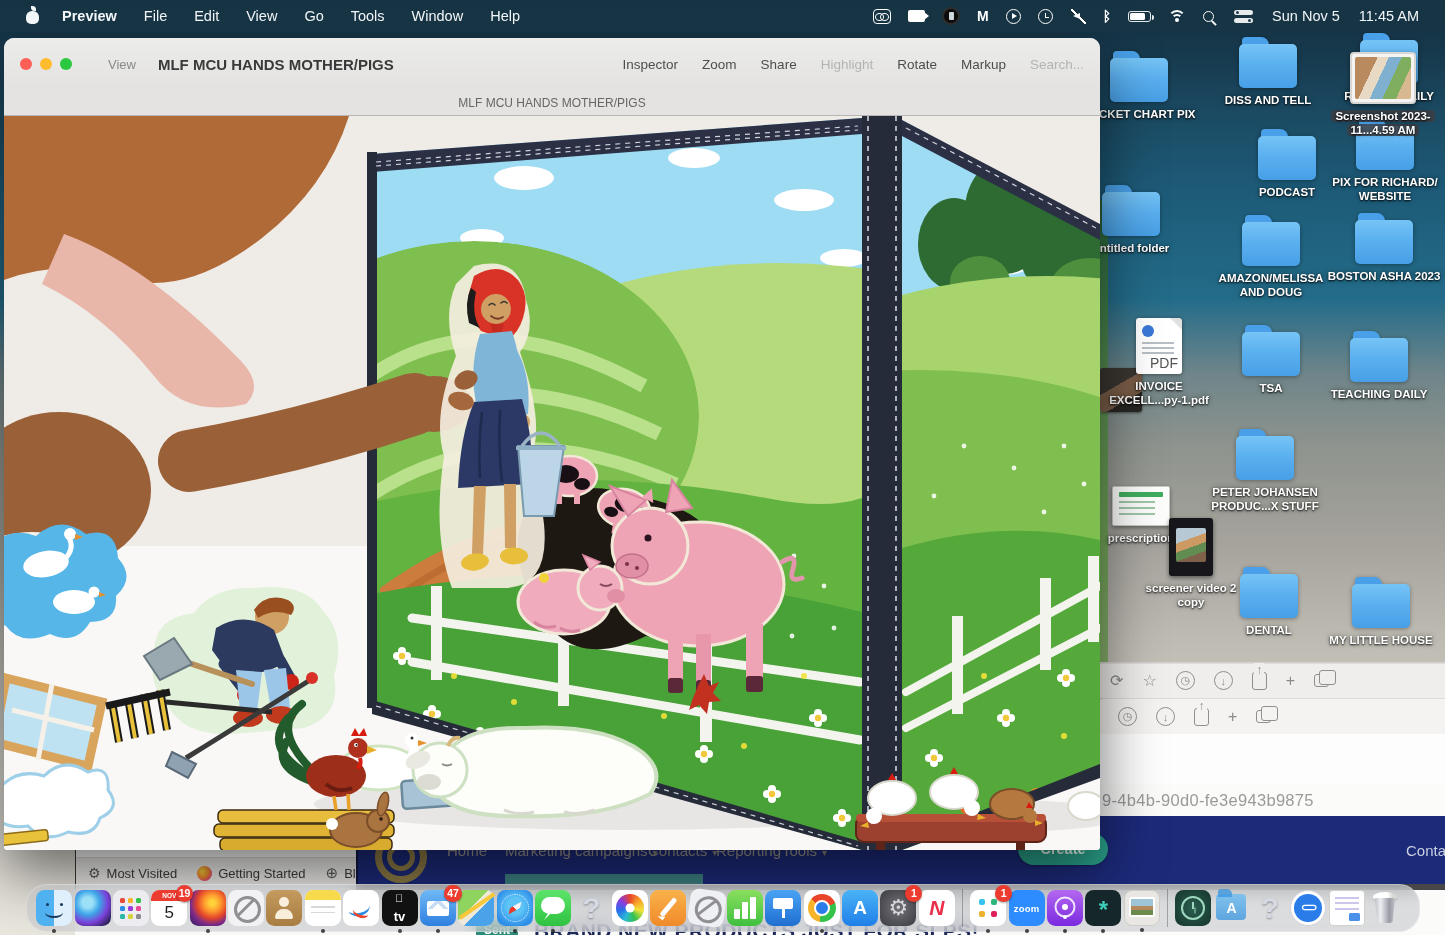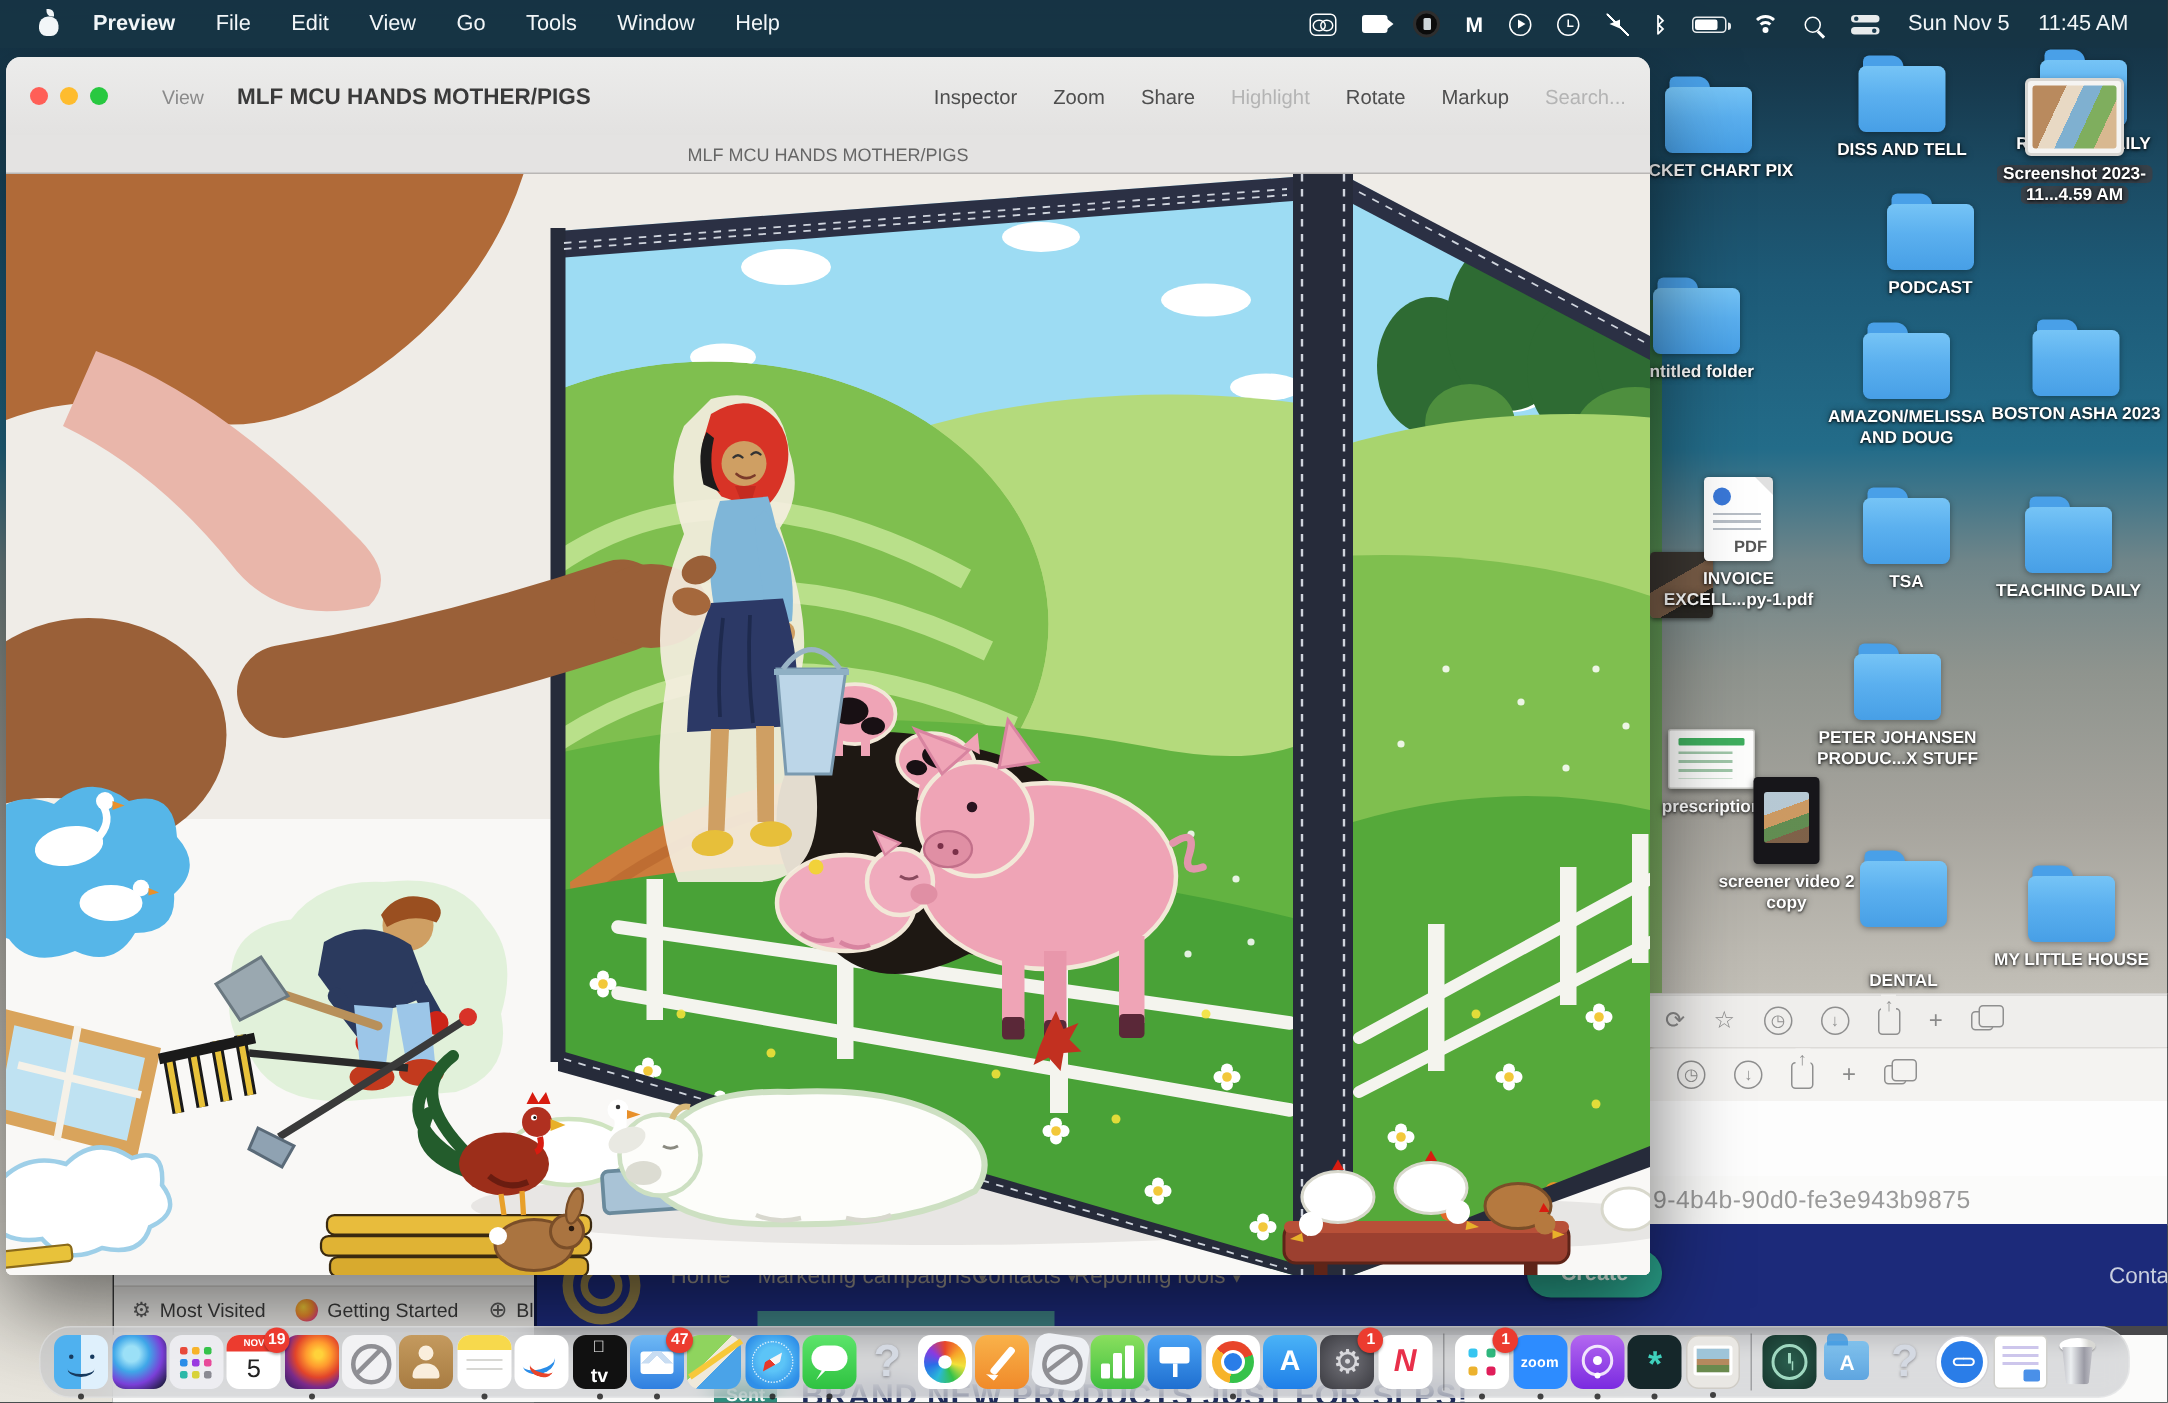--- a/index.html
+++ b/index.html
@@ -80,21 +80,21 @@
   .pill{background:rgba(64,64,68,.82);border-radius:4px;padding:0 4px;display:inline;box-decoration-break:clone;}
   .shoticon{width:66px;height:52px;background:#f5f4f2;border:2px solid #d8d6d2;border-radius:4px;padding:3px;
     box-shadow:0 2px 5px rgba(0,0,0,.45);}
   .shoticon .ph{width:100%;height:100%;border-radius:2px;
     background:linear-gradient(115deg,#b98a5e 0 30%,#e8d9c4 30% 45%,#7fb0d0 45% 62%,#7fae5e 62% 80%,#d8b890 80%);}
   .pdficon{width:46px;height:56px;background:#fff;border-radius:3px;position:relative;box-shadow:0 1px 4px rgba(0,0,0,.4);}
   .pdficon::before{content:"";position:absolute;right:0;top:0;border:8px solid;border-color:#cfd4da #122e3d00 transparent #fff0;border-width:0 12px 12px 0;border-right-color:rgba(0,0,0,.12);}
   .pdficon .dotb{position:absolute;left:6px;top:7px;width:12px;height:12px;border-radius:50%;background:#3a78d8;}
   .pdficon .lines{position:absolute;left:6px;top:24px;width:32px;height:12px;
     background:repeating-linear-gradient(180deg,#b8bec6 0 1.5px,transparent 1.5px 5px);}
-  .pdficon .ptag{position:absolute;right:4px;bottom:3px;font-size:11px;font-weight:700;color:#555;}
+  .pdficon .ptag{position:absolute;right:4px;bottom:3px;font-size:14px;font-weight:400;color:#555;}
   .dthumb{width:44px;height:58px;border-radius:3px;background:#17161a;box-shadow:0 2px 5px rgba(0,0,0,.5);position:relative;overflow:hidden;}
   .dthumb::after{content:"";position:absolute;left:7px;top:10px;right:7px;bottom:14px;border-radius:2px;
     background:linear-gradient(160deg,#c8dce8 0 35%,#e0a86a 35% 55%,#6a9a58 55% 75%,#8a6a4e 75%);opacity:.9;}
   .docthumb{width:58px;height:40px;background:#fdfdfc;border:1px solid #c8c8c4;border-radius:2px;box-shadow:0 2px 4px rgba(0,0,0,.4);position:relative;}
   .docthumb::before{content:"";position:absolute;left:6px;top:5px;right:6px;height:5px;background:#3fae5e;border-radius:1px;}
   .docthumb::after{content:"";position:absolute;left:6px;top:14px;right:14px;bottom:6px;
     background:repeating-linear-gradient(180deg,#9fc6a8 0 2px,transparent 2px 6px);}
   .minithumb{position:absolute;width:42px;height:44px;border-radius:3px;background:linear-gradient(150deg,#3a3530 0 40%,#7a5e48 40% 70%,#2a2824 70%);box-shadow:0 1px 3px rgba(0,0,0,.5);z-index:2;}
 
   
@@ -329,20 +329,24 @@
   <div class="dicon" style="left:1324px;top:52px;z-index:4;">
     <div class="shoticon">
         <div class="ph"></div>
       </div>
     <div class="dlabel"><span class="pill">Screenshot 2023-11...4.59 AM</span></div>
   </div>
   <div class="dicon" style="left:1228px;top:136px;">
     <div class="folder"></div>
     <div class="dlabel">PODCAST</div>
   </div>
+  <div class="dicon" style="left:1326px;top:126px;">
+    <div class="folder"></div>
+    <div class="dlabel">PIX FOR RICHARD/ WEBSITE</div>
+  </div>
   <div class="dicon" style="left:1072px;top:192px;">
     <div class="folder"></div>
     <div class="dlabel">untitled folder</div>
   </div>
   <div class="dicon" style="left:1212px;top:222px;">
     <div class="folder"></div>
     <div class="dlabel">AMAZON/MELISSA AND DOUG</div>
   </div>
   <div class="dicon" style="left:1325px;top:220px;">
     <div class="folder"></div>
@@ -370,21 +374,21 @@
     <div class="dlabel">prescription</div>
   </div>
   <div class="dicon" style="left:1206px;top:436px;">
     <div class="folder"></div>
     <div class="dlabel">PETER JOHANSEN PRODUC...X STUFF</div>
   </div>
   <div class="dicon" style="left:1132px;top:518px;">
     <div class="dthumb"></div>
     <div class="dlabel">screener video 2 copy</div>
   </div>
-  <div class="dicon" style="left:1210px;top:574px;gap:24px;">
+  <div class="dicon" style="left:1210px;top:574px;">
     <div class="folder"></div>
     <div class="dlabel">DENTAL</div>
   </div>
   <div class="dicon" style="left:1322px;top:584px;">
     <div class="folder"></div>
     <div class="dlabel">MY LITTLE HOUSE</div>
   </div>
 
   <div class="pwin">
     <div class="ptitle">

